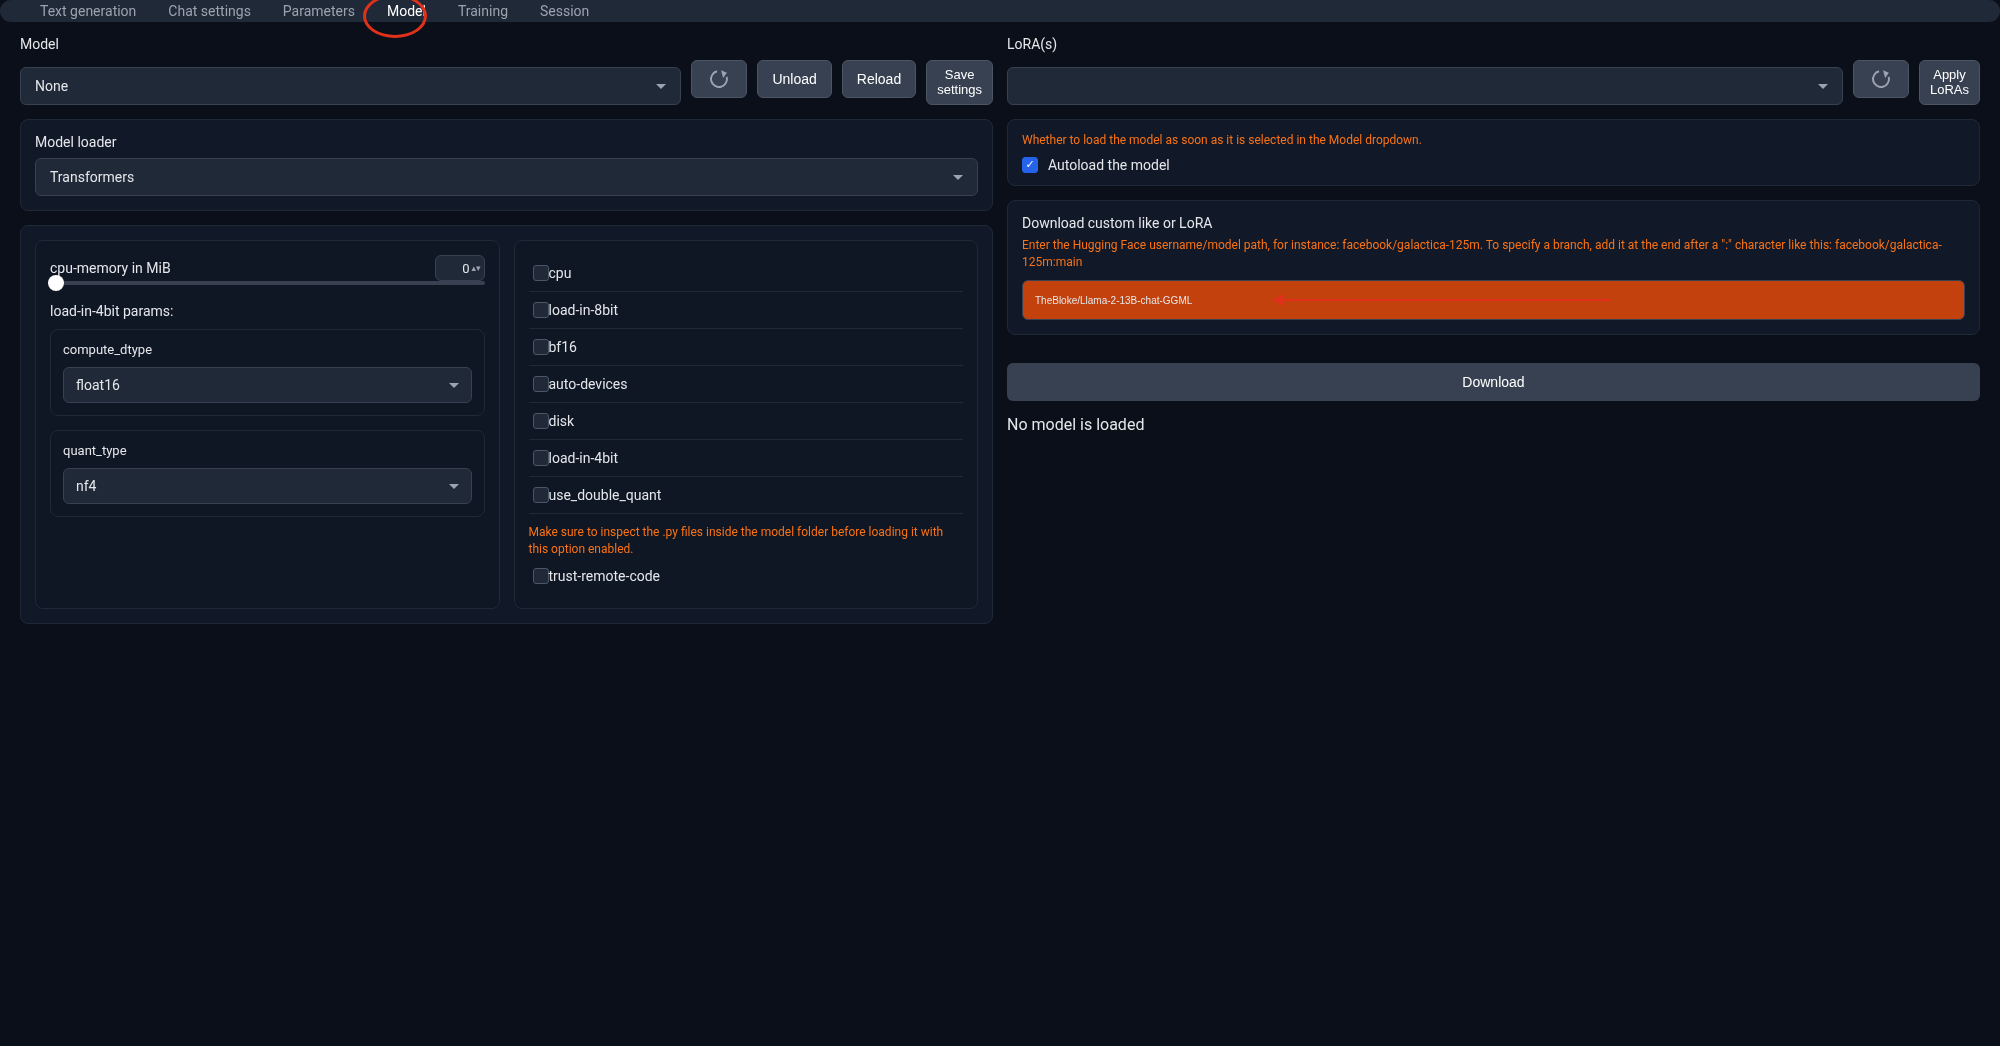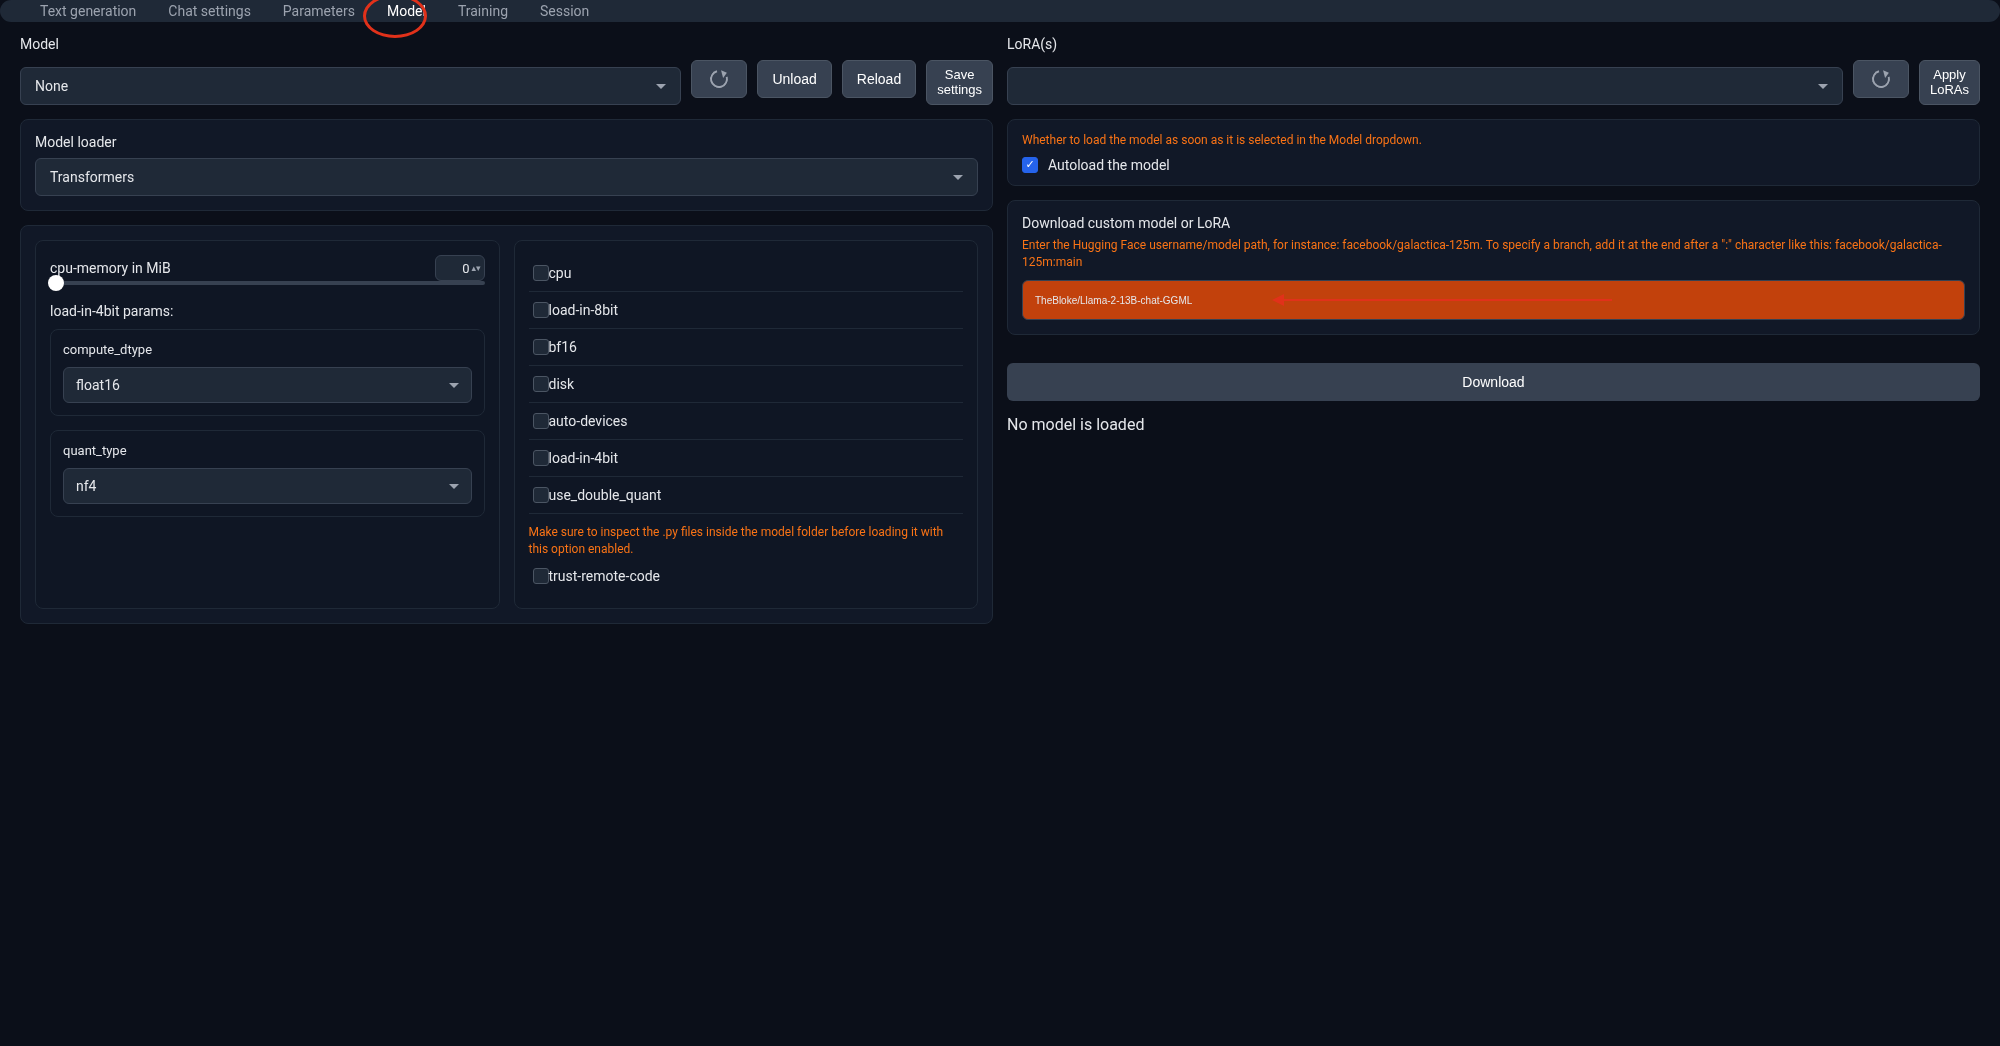--- a/index.html
+++ b/index.html
@@ -251,25 +251,25 @@
           <div class="check-row">
             <div class="checkbox"></div>
             <span>load-in-8bit</span>
           </div>
           <div class="check-row">
             <div class="checkbox"></div>
             <span>bf16</span>
           </div>
           <div class="check-row">
             <div class="checkbox"></div>
+            <span>auto-devices</span>
+          </div>
+          <div class="check-row">
+            <div class="checkbox"></div>
             <span>disk</span>
-          </div>
-          <div class="check-row">
-            <div class="checkbox"></div>
-            <span>auto-devices</span>
           </div>
           <div class="check-row">
             <div class="checkbox"></div>
             <span>load-in-4bit</span>
           </div>
           <div class="check-row">
             <div class="checkbox"></div>
             <span>use_double_quant</span>
           </div>
           <div class="hint">Make sure to inspect the .py files inside the model folder before loading it with this option enabled.</div>
@@ -300,21 +300,21 @@
 
     <div class="panel" style="padding:12px 14px">
       <div class="hint" style="margin:0 0 8px">Whether to load the model as soon as it is selected in the Model dropdown.</div>
       <div style="display:flex;align-items:center;gap:10px">
         <div class="checkbox checked">✓</div>
         <span>Autoload the model</span>
       </div>
     </div>
 
     <div class="panel">
-      <div style="font-size:14px;margin-bottom:6px">Download custom model or LoRA</div>
+      <div style="font-size:14px;margin-bottom:6px">Download custom like or LoRA</div>
       <div class="hint" style="margin:0">Enter the Hugging Face username/model path, for instance: facebook/galactica-125m. To specify a branch, add it at the end after a ":" character like this: facebook/galactica-125m:main</div>
       <div class="text-input-wrap">
         <input class="text-input" value="TheBloke/Llama-2-13B-chat-GGML" style="">
         <div class="arrow-annot"></div>
       </div>
     </div>
 
     <button class="download-btn">Download</button>
 
     <div class="status">No model is loaded</div>

